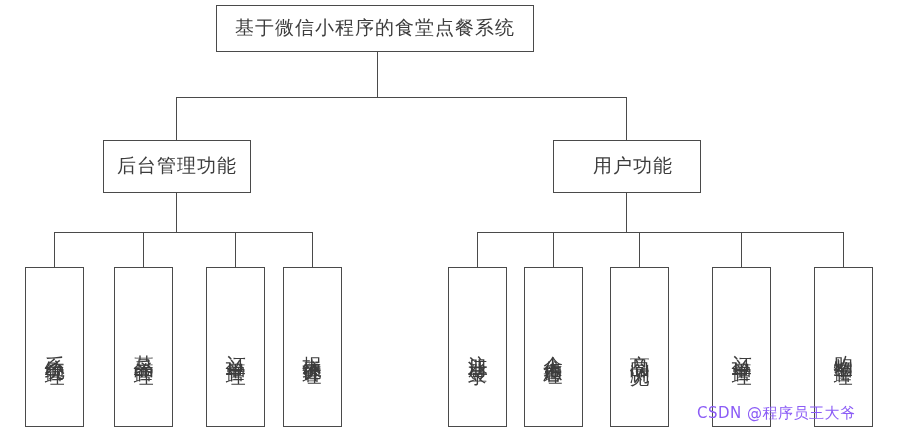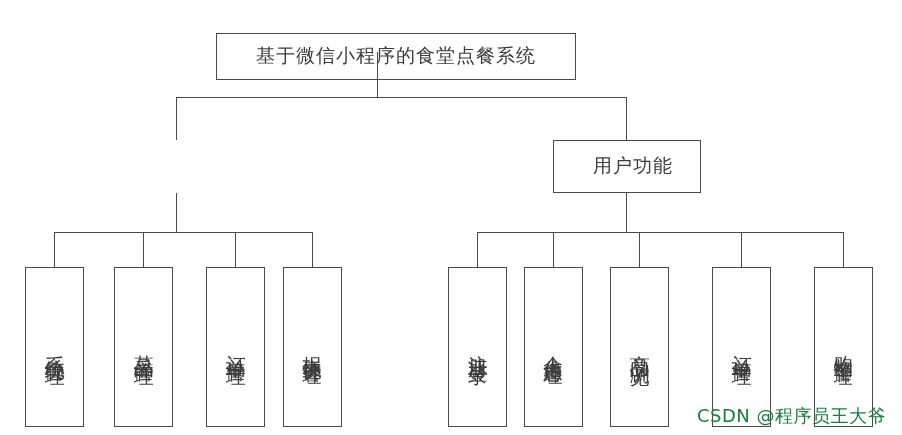--- a/index.html
+++ b/index.html
@@ -34,23 +34,22 @@
     display: block;
     text-align: center;
     color: #3c3c3c;
     white-space: pre;
   }
 
   
   .node-root {
     left: 216px;
     top: 5px;
-    width: 360px;
+    width: 318px;
     height: 47px;
-    margin-top: 28px;
   }
   .node-root .node-label {
     font-size: 19px;
     letter-spacing: 1px;
     line-height: 1.1;
   }
 
   
   .node-branch {
     height: 53px;
@@ -87,42 +86,45 @@
   }
   .conn-v { width: 1px; }
   .conn-h { height: 1px; }
 
   
   #watermark {
     position: absolute;
     left: 697px;
     top: 404px;
     font-family: "DejaVu Sans", "Liberation Sans", sans-serif;
-    font-size: 18px;
-    color: #15803d;
+    font-size: 15px;
+    color: #8b5cf6;
     white-space: nowrap;
     letter-spacing: 0.5px;
   }
 </style>
 </head>
 <body>
 
 <div id="diagram-root">
 
   <div class="node node-root">
     <span class="node-label">基于微信小程序的食堂点餐系统</span>
   </div>
 
   <div class="conn conn-v" style="left:377px; top:52px; height:45px;"></div>
 
   <div class="conn conn-h" style="left:176px; top:97px; width:451px;"></div>
 
   <div class="conn conn-v" style="left:176px; top:97px; height:43px;"></div>
   <div class="conn conn-v" style="left:626px; top:97px; height:43px;"></div>
 
+  <div class="node node-branch branch-left">
+    <span class="node-label">后台管理功能</span>
+  </div>
 
   <div class="node node-branch branch-right">
     <span class="node-label">用户功能</span>
   </div>
 
   <div class="conn conn-v" style="left:176px; top:193px; height:39px;"></div>
   <div class="conn conn-h" style="left:54px; top:232px; width:258px;"></div>
 
   <div class="conn conn-v" style="left:54px; top:232px; height:35px;"></div>
   <div class="conn conn-v" style="left:143px; top:232px; height:35px;"></div>

